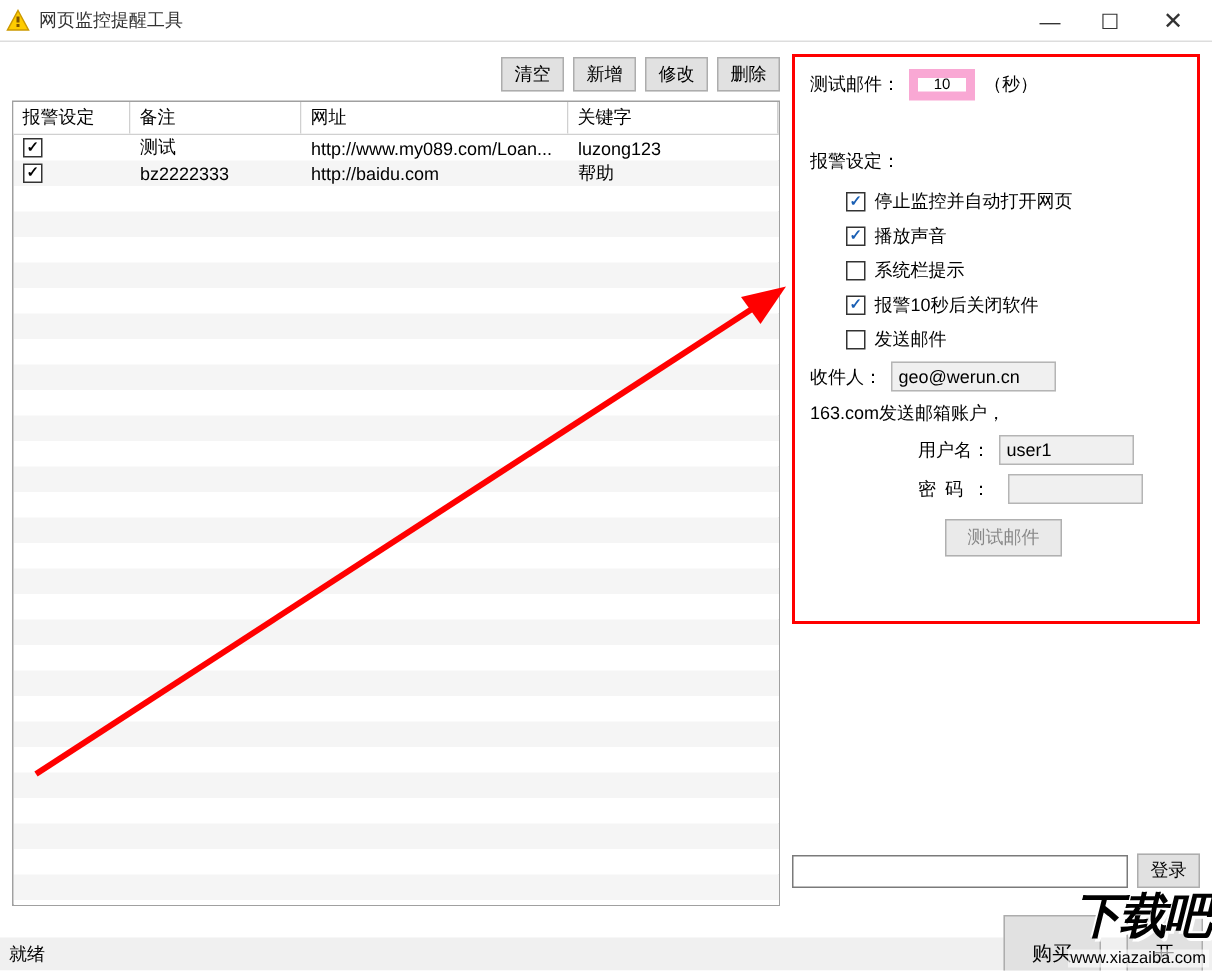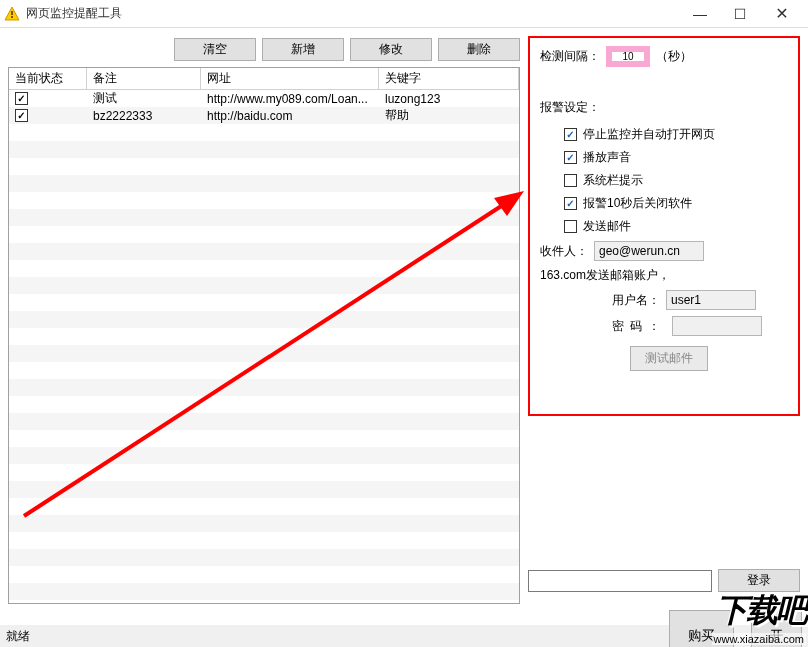--- a/index.html
+++ b/index.html
@@ -47,21 +47,21 @@
   }
   .toolbar {
     display: flex;
     justify-content: flex-end;
     gap: 6px;
     padding: 2px 0 6px 0;
   }
   .btn {
     border: 1px solid #adadad;
     background: #e1e1e1;
-    padding: 2px 28px;
+    padding: 2px 8px;
     font-size: 12px;
     cursor: pointer;
     color: #000;
   }
   
   .listview {
     flex: 1;
     border: 1px solid #a0a0a0;
     background: #fff;
     overflow: hidden;
@@ -212,21 +212,21 @@
 
   <div class="left-pane">
     <div class="toolbar">
       <button class="btn">清空</button>
       <button class="btn">新增</button>
       <button class="btn">修改</button>
       <button class="btn">删除</button>
     </div>
     <div class="listview">
       <div class="lv-header">
-        <div class="lv-header-cell col-state">当前状态</div>
+        <div class="lv-header-cell col-state">报警设定</div>
         <div class="lv-header-cell col-note">备注</div>
         <div class="lv-header-cell col-url">网址</div>
         <div class="lv-header-cell col-key">关键字</div>
       </div>
       <div class="lv-body" id="lv-body">
           <div class="lv-row">
             <div class="lv-cell col-state">
               <span class="chk checked"></span>
             </div>
             <div class="lv-cell col-note">测试</div>
@@ -415,21 +415,21 @@
             <div class="lv-cell col-url"></div>
             <div class="lv-cell col-key"></div>
           </div>
         </div>
     </div>
   </div>
 
   <div class="right-pane">
     <div class="settings-box">
       <div class="row">
-        <span>检测间隔：</span>
+        <span>测试邮件：</span>
         <input class="interval-input" value="10" style="">
         <span>（秒）</span>
       </div>
 
       <div class="row" style="margin-top:32px;">
         <span>报警设定：</span>
       </div>
 
       <div class="sub-row">
         <span class="checkbox checked"></span>

